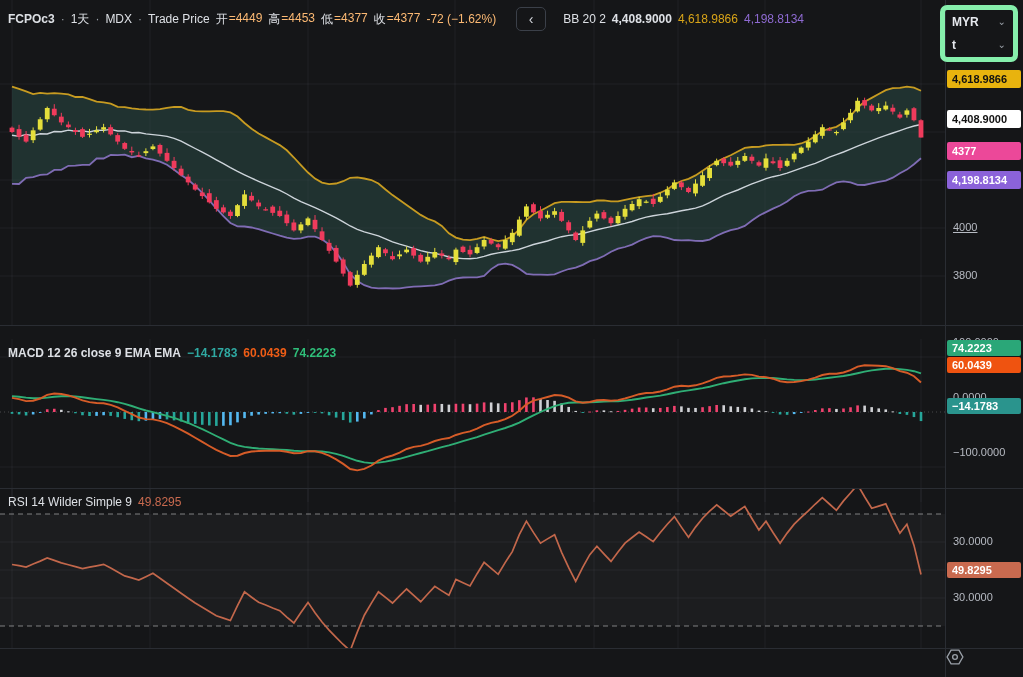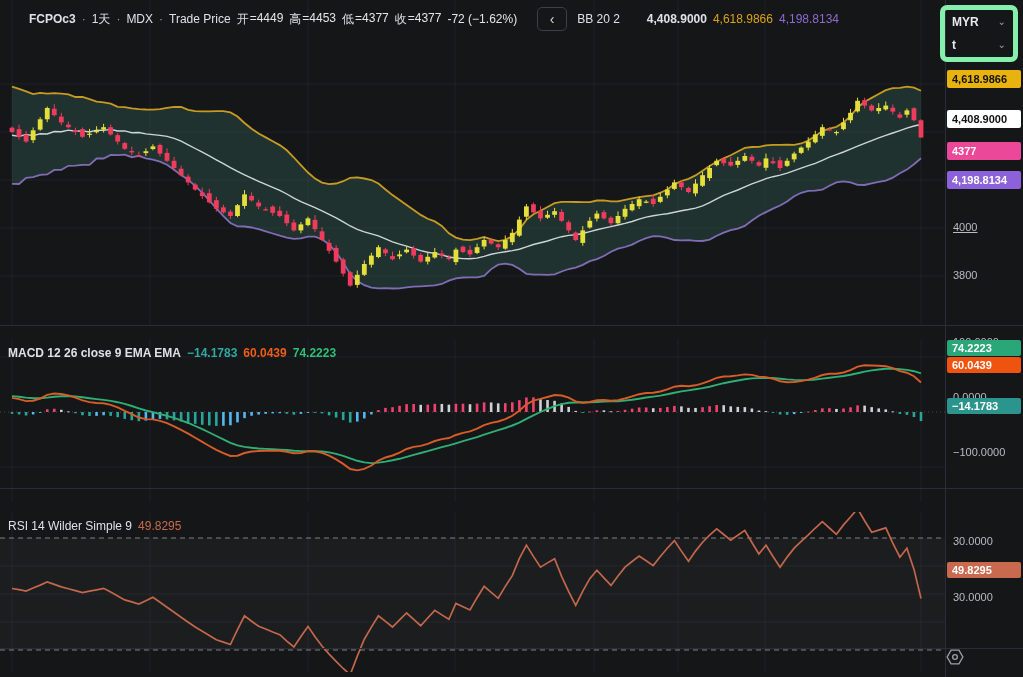--- a/index.html
+++ b/index.html
@@ -2,28 +2,28 @@
 <html><head>
 <meta charset="utf-8">
 <style>
   html,body{margin:0;padding:0;background:#000;}
   #root{position:relative;width:1023px;height:677px;background:#151618;overflow:hidden;
         font-family:"Liberation Sans","DejaVu Sans",sans-serif;color:#dde0e5;}
   svg{position:absolute;left:0;top:0;display:block;}
   .pane{position:absolute;left:0;width:945px;}
   #pane-main{top:0;height:325px;}
   #pane-macd{top:339px;height:163px;font-weight:bold;}
-  #pane-rsi{top:512px;height:160px;padding-left:44px;}
+  #pane-rsi{top:488px;height:160px;padding-left:44px;}
   .sep{position:absolute;left:0;width:1023px;height:1px;background:#2a2d33;z-index:4;}
   .pane-header{position:absolute;left:8px;top:7px;z-index:6;font-size:12px;display:flex;
                align-items:center;gap:6px;white-space:nowrap;}
   .dim{color:#9aa0a8;}
   .w{color:#dde0e5;}
-  .red{color:#e5e5e5;}
-  .bold{font-weight:700;margin-left:21px;}
+  .red{color:#fdba74;}
+  .bold{font-weight:700;}
   .ohlc-group{display:inline-flex;gap:1px;}
   #collapse-btn{margin-left:14px;width:28px;height:22px;border:1px solid #3b4049;border-radius:5px;
                 display:inline-flex;align-items:center;justify-content:center;color:#d7dae0;
                 font-size:14px;cursor:pointer;background:transparent;}
   #time-axis{position:absolute;left:0;top:648px;width:945px;height:29px;z-index:3;}
   .t-tick{position:absolute;top:7px;width:36px;margin-left:-18px;text-align:center;
           font-size:11.5px;color:#b7bbc3;}
   #axis-col{position:absolute;left:945px;top:0;width:78px;height:677px;border-left:1px solid #2a2d33;
             z-index:5;}
   .ax-plain{position:absolute;left:7px;font-size:11px;color:#b7bbc3;white-space:nowrap;}
@@ -349,21 +349,21 @@
         <span class="red">=4377</span>
       </span>
       <span class="ohlc-group">
         <span class="w">收</span>
         <span class="red">=4377</span>
       </span>
       <span class="red">-72 (−1.62%)</span>
       <span id="collapse-btn">
         <span>‹</span>
       </span>
-      <span class="w" style="margin-left:4px">BB 20 2</span>
+      <span class="w" style="margin-left:11px">BB 20 2</span>
       <span class="w bold">4,408.9000</span>
       <span style="color:#d8a418">4,618.9866</span>
       <span style="color:#8e6ad2">4,198.8134</span>
     </div>
   </div>
 
   <div class="pane" id="pane-macd">
     <svg id="svg-macd" width="945" height="163" viewBox="0 0 945 163">
         <line x1="12" y1="0" x2="12" y2="163" stroke="rgba(240,243,250,0.055)" stroke-width="1"></line>
         <line x1="150" y1="0" x2="150" y2="163" stroke="rgba(240,243,250,0.055)" stroke-width="1"></line>

